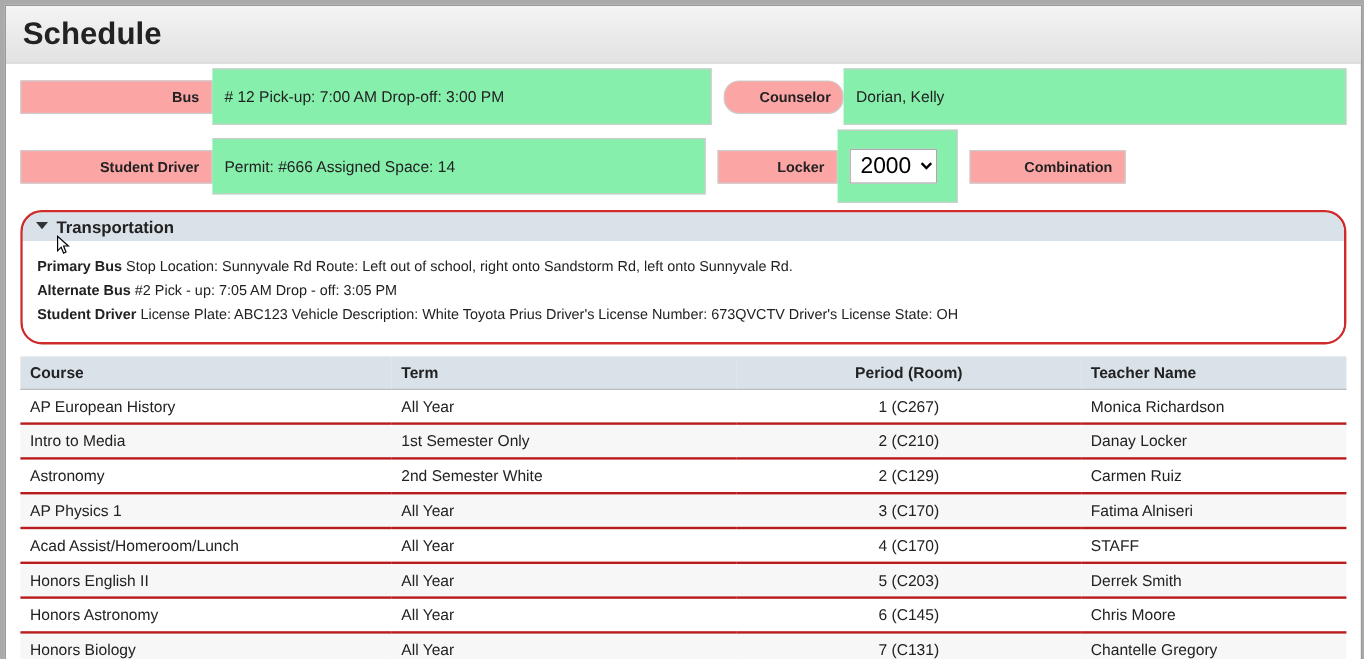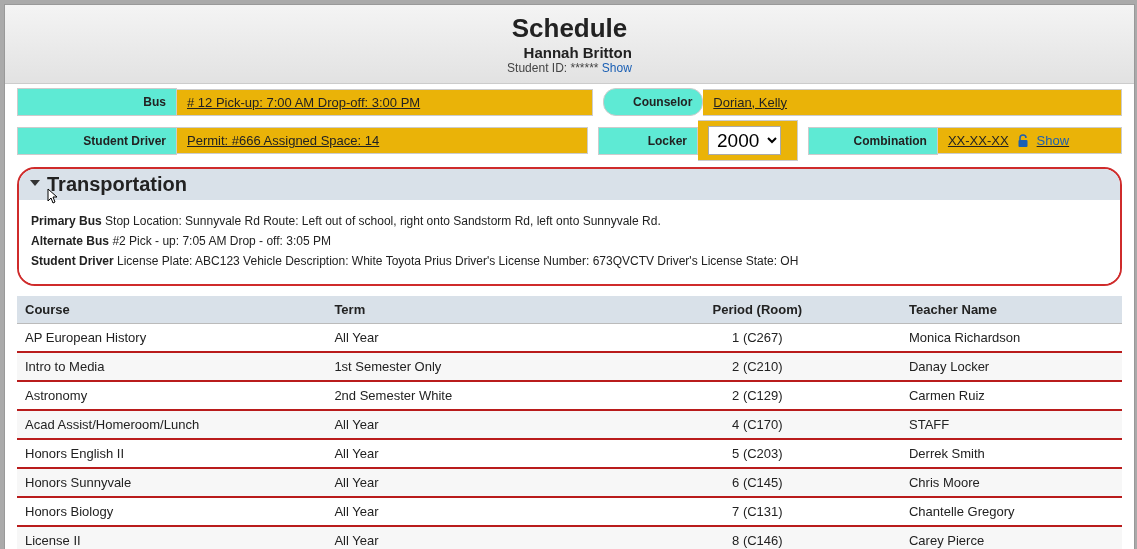--- a/index.html
+++ b/index.html
@@ -18,21 +18,20 @@
     min-height: 541px;
     padding: 0;
   }
   .titlebar {
     background: linear-gradient(#f4f4f4, #e2e2e2);
     border-bottom: 1px solid #ccc;
     padding: 8px 14px 8px 14px;
     display: flex;
     justify-content: space-between;
     align-items: center;
-    flex-direction: column;
   }
   .titlebar h1 {
     font-size: 26px;
     font-weight: bold;
     margin: 0;
     color: #222;
   }
   .student-box { text-align: right; }
   .student-box .sname { font-weight: bold; font-size: 15px; }
   .student-box .sid { font-size: 12px; color: #444; }
@@ -42,37 +41,36 @@
   .info-row {
     display: flex;
     gap: 10px;
     margin-bottom: 4px;
   }
   .field {
     display: flex;
     align-items: center;
   }
   .field-label {
-    background: #5eead4;
+    background: #fca5a5;
     font-weight: bold;
     font-size: 12px;
     text-align: right;
     padding: 6px 10px;
     min-width: 160px;
     border: 1px solid #ccc;
   }
   .field-label.narrow { min-width: 120px; }
   .field-value {
-    background: #eab308;
+    background: #86efac;
     border: 1px solid #ccc;
     border-left: none;
-    padding: 5px 10px;
+    padding: 15px 10px;
     font-size: 13px;
     flex: 1;
-    text-decoration: underline;
   }
   .field.busfield { flex: 1; }
   .field.counselor .field-label { min-width: 100px; border-radius: 13px; }
   .field.driverfield { flex: 1; }
   .field.locker .field-label { min-width: 100px; }
   .field.locker select {
     font-size: 19px;
     padding: 2px 4px;
     border: 1px solid #aaa;
     background: #fff;
@@ -96,21 +94,21 @@
     display: flex;
     align-items: center;
     padding: 4px 10px;
     border-top-left-radius: 16px;
     border-top-right-radius: 16px;
   }
   .transport-header .chev {
     margin-right: 6px;
     cursor:pointer;
   }
-  .transport-title { font-weight: bold; font-size: 20px; }
+  .transport-title { font-weight: bold; font-size: 14px; }
   .transport-body {
     background: #fff;
     padding: 8px 12px 10px 12px;
     border-bottom-left-radius: 16px;
     border-bottom-right-radius: 16px;
   }
   .transport-body p { margin: 6px 0; font-size: 12px; }
   .transport-body b { font-weight: bold; }
   .cursor-icon {
     position: absolute;
@@ -139,28 +137,20 @@
   .sched-table tbody tr:nth-child(even) td { background: #f7f7f7; }
   .sched-table th.period, .sched-table td.period { text-align:center; }
 </style>
 </head>
 <body>
 
 <div class="page">
 
   <div class="titlebar">
     <h1>Schedule</h1>
-    <div class="student-box">
-      <div class="sname">Hannah Britton</div>
-      <div class="sid">
-        <span>Student ID:</span>
-        <span>******</span>
-        <a>Show</a>
-      </div>
-    </div>
   </div>
 
   <div class="info-rows">
     <div class="info-row">
       <div class="field busfield">
         <div class="field-label">Bus</div>
         <div class="field-value"># 12   Pick-up: 7:00 AM   Drop-off: 3:00 PM</div>
       </div>
       <div class="field counselor" style="flex:0.9">
         <div class="field-label">Counselor</div>
@@ -175,30 +165,20 @@
       <div class="field locker" style="flex:0.35">
         <div class="field-label narrow">Locker</div>
         <div class="field-value">
           <select>
             <option>2000</option>
           </select>
         </div>
       </div>
       <div class="field combo" style="flex:0.55">
         <div class="field-label">Combination</div>
-        <div class="field-value">
-          <span>XX-XX-XX</span>
-          <span class="lock-icon">
-            <svg viewBox="0 0 12 14" width="12" height="14">
-                <path d="M3 6 V4 a3 3 0 0 1 6 0" fill="none" stroke="#1a5fb4" stroke-width="1.5"></path>
-                <rect x="1.5" y="6" width="9" height="7" rx="1" fill="#1a5fb4"></rect>
-              </svg>
-          </span>
-          <a class="showlink">Show</a>
-        </div>
       </div>
     </div>
   </div>
 
   <div class="transport-panel">
     <div class="transport-header">
       <span class="chev">
         <svg width="12" height="12" viewBox="0 0 12 12">
             <path d="M1 3 L6 9 L11 3 Z" fill="#333"></path>
           </svg>
@@ -248,33 +228,39 @@
           <td class="period">2 (C210)</td>
           <td>Danay Locker</td>
         </tr>
         <tr>
           <td>Astronomy</td>
           <td>2nd Semester White</td>
           <td class="period">2 (C129)</td>
           <td>Carmen Ruiz</td>
         </tr>
         <tr>
+          <td>AP Physics 1</td>
+          <td>All Year</td>
+          <td class="period">3 (C170)</td>
+          <td>Fatima Alniseri</td>
+        </tr>
+        <tr>
           <td>Acad Assist/Homeroom/Lunch</td>
           <td>All Year</td>
           <td class="period">4 (C170)</td>
           <td>STAFF</td>
         </tr>
         <tr>
           <td>Honors English II</td>
           <td>All Year</td>
           <td class="period">5 (C203)</td>
           <td>Derrek Smith</td>
         </tr>
         <tr>
-          <td>Honors Sunnyvale</td>
+          <td>Honors Astronomy</td>
           <td>All Year</td>
           <td class="period">6 (C145)</td>
           <td>Chris Moore</td>
         </tr>
         <tr>
           <td>Honors Biology</td>
           <td>All Year</td>
           <td class="period">7 (C131)</td>
           <td>Chantelle Gregory</td>
         </tr>

